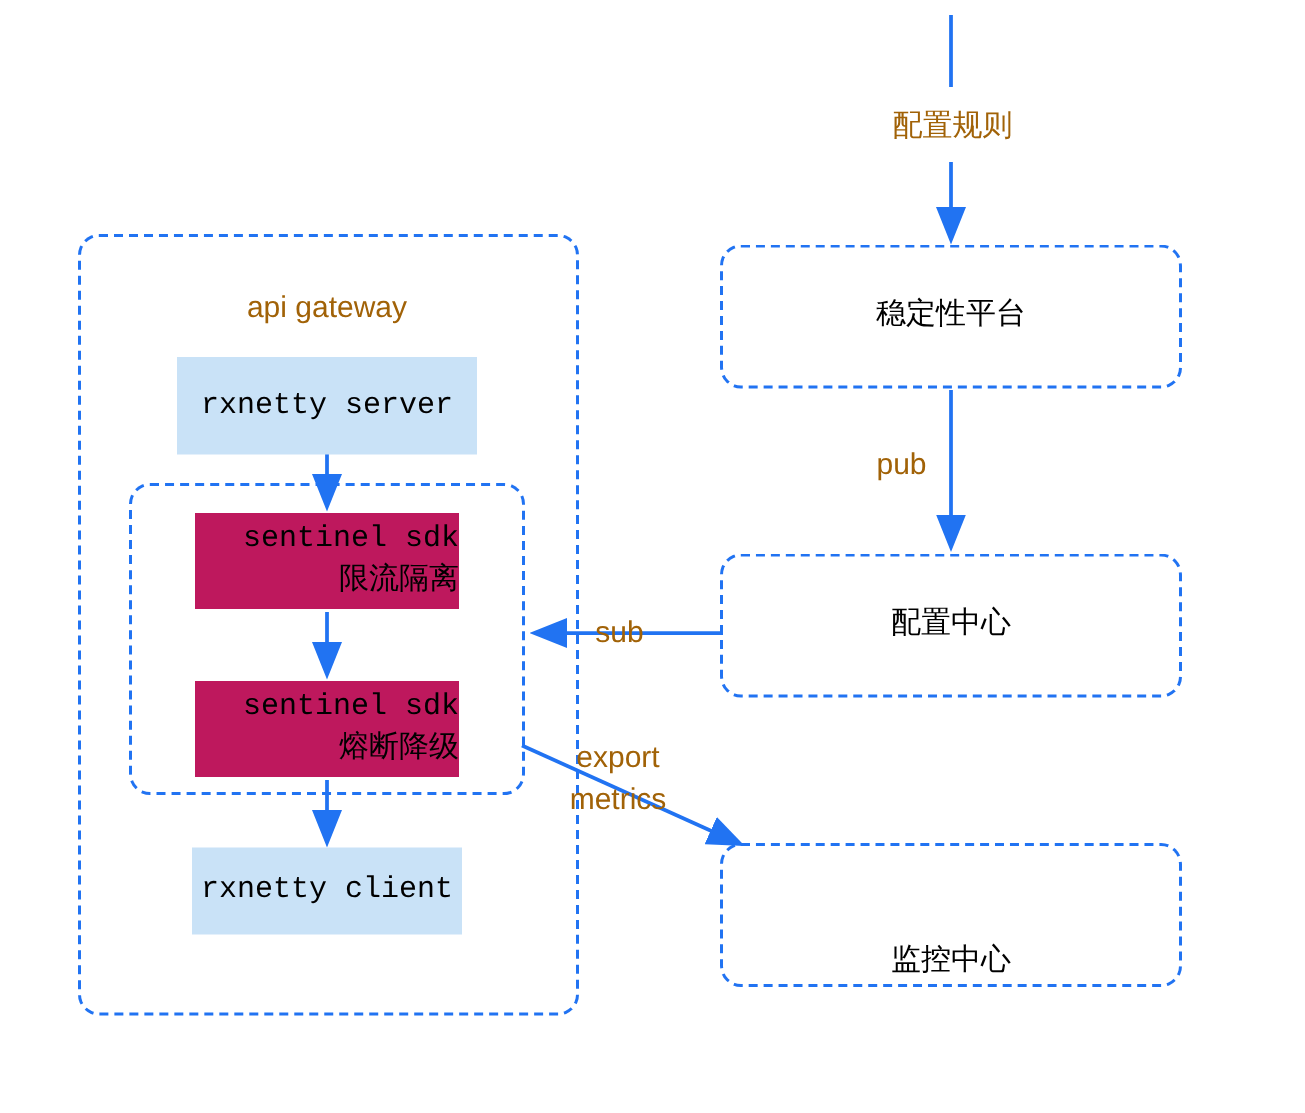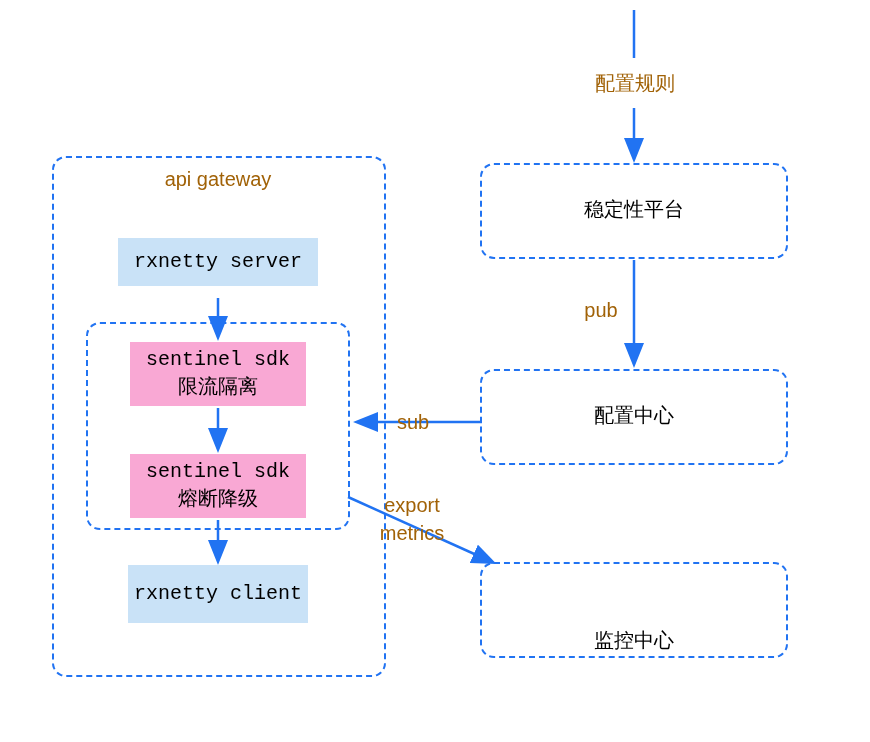--- a/index.html
+++ b/index.html
@@ -23,21 +23,22 @@
       font-family: Liberation Mono, monospace;
     }
     .dashed-box {
       border: 2px dashed #2173f2;
       border-radius: 14px;
     }
     .solid-blue {
       background: #c9e2f7;
     }
     .solid-pink {
-      background: #f9a8d4;
+      background: #be185d;
+      align-items: flex-end;
     }
     .label {
       position: absolute;
       font-size: 20px;
       color: #a16207;
       text-align: center;
     }
   </style>
 </head>
 <body>
@@ -61,23 +62,23 @@
 
   <line x1="218" y1="298" x2="218" y2="336" stroke="#2173f2" stroke-width="2.5" marker-end="url(#arrowhead)"></line>
 
   <line x1="218" y1="408" x2="218" y2="448" stroke="#2173f2" stroke-width="2.5" marker-end="url(#arrowhead)"></line>
 
   <line x1="218" y1="520" x2="218" y2="560" stroke="#2173f2" stroke-width="2.5" marker-end="url(#arrowhead)"></line>
 </svg>
 
 <div class="box dashed-box" style="left:52px; top:156px; width:334px; height:521px;"></div>
 
-<div class="label" style="left:128px; top:168px; width:180px;">api gateway</div>
+<div class="label" style="left:128px; top:194px; width:180px;">api gateway</div>
 
-<div class="box solid-blue" style="left:118px; top:238px; width:200px; height:48px;">
+<div class="box solid-blue" style="left:118px; top:238px; width:200px; height:65px;">
   <span>rxnetty server</span>
 </div>
 
 <div class="box dashed-box" style="left:86px; top:322px; width:264px; height:208px;"></div>
 
 <div class="box solid-pink" style="left:130px; top:342px; width:176px; height:64px; flex-direction:column;">
   <span>sentinel sdk</span>
   <span>限流隔离</span>
 </div>
 

